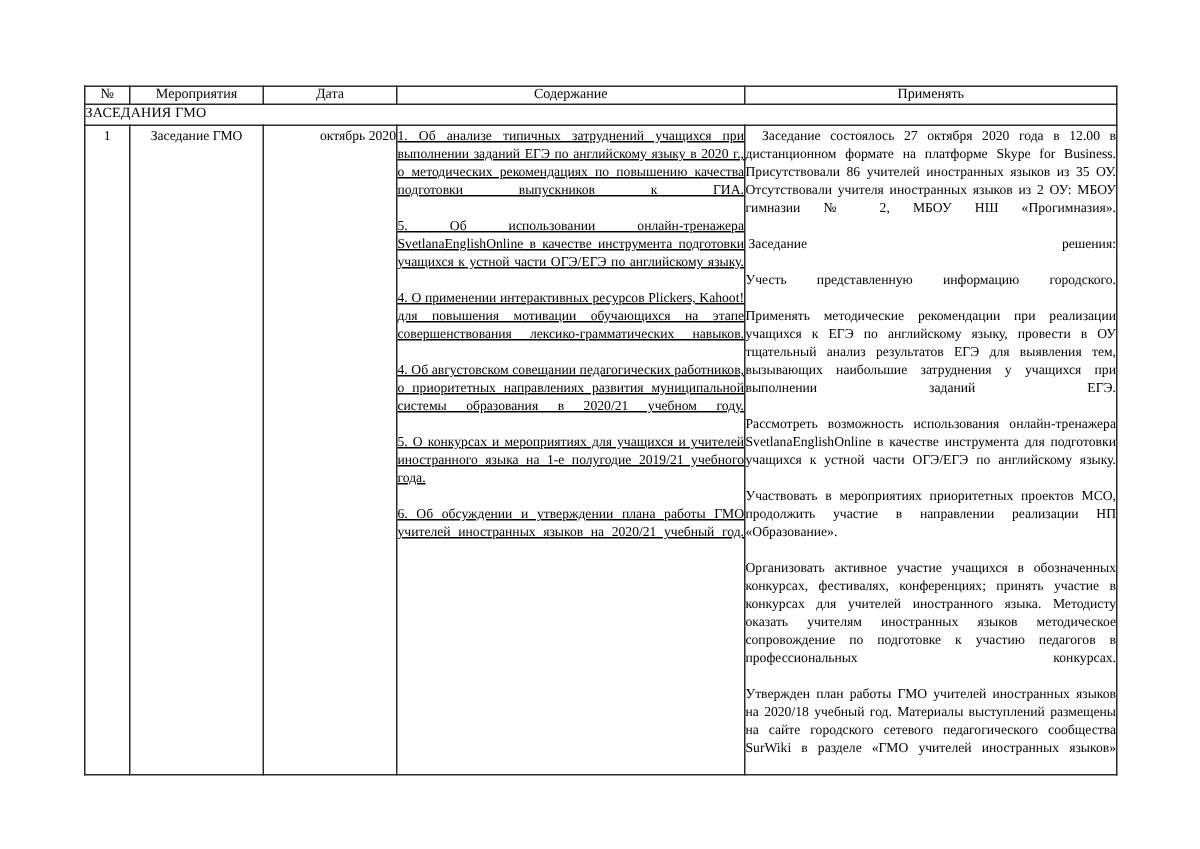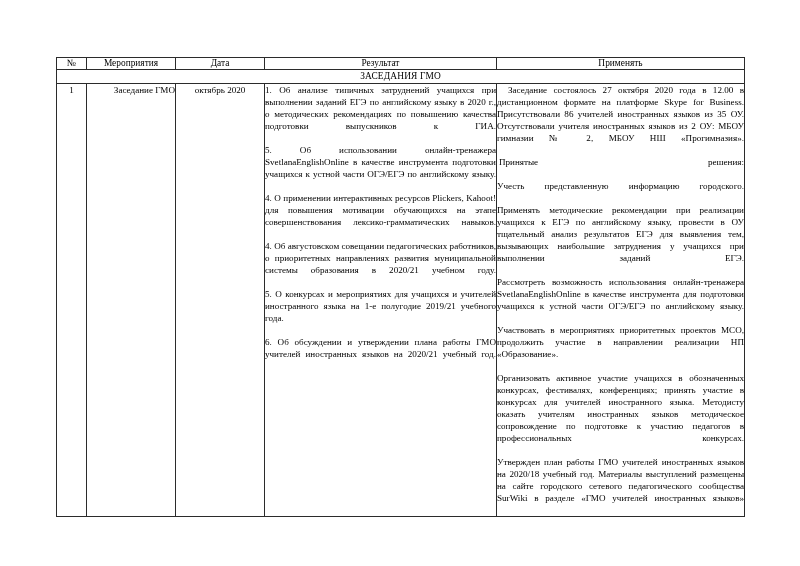--- a/index.html
+++ b/index.html
@@ -52,44 +52,44 @@
   
   .hdr-cell {
     text-align: center;
     padding: 3px 2px 4px 2px;
     font-size: 9.4px;
     line-height: 1.2;
   }
 
   
   .section-title {
-    text-align: center;
     font-weight: bold;
     padding: 4px 2px 5px 2px;
     font-size: 9.4px;
     letter-spacing: 0.15px;
   }
 
   
   .cell-num {
     text-align: center;
     padding: 4px 2px 2px 2px;
   }
   .cell-event {
-    text-align: right;
+    text-align: center;
     padding: 4px 3px 2px 3px;
   }
   .cell-date {
-    text-align: center;
+    text-align: right;
     padding: 4px 3px 2px 3px;
   }
   .cell-content {
     padding: 4px 4px 3px 5px;
     text-align: justify;
     text-justify: inter-word;
+    text-decoration: underline;
   }
   .cell-result {
     padding: 4px 5px 3px 5px;
     text-align: justify;
     text-justify: inter-word;
   }
 
   .cell-content p,
   .cell-result p {
     margin: 0;
@@ -125,21 +125,21 @@
       <col class="c-date">
       <col class="c-content">
       <col class="c-result">
     </colgroup>
 
     <thead>
       <tr>
         <th class="hdr-cell">№</th>
         <th class="hdr-cell">Мероприятия</th>
         <th class="hdr-cell">Дата</th>
-        <th class="hdr-cell">Результат</th>
+        <th class="hdr-cell">Содержание</th>
         <th class="hdr-cell">Применять</th>
       </tr>
     </thead>
 
     <tbody>
       <tr>
         <td class="section-title" colspan="5">ЗАСЕДАНИЯ ГМО</td>
       </tr>
 
       <tr>
@@ -153,21 +153,21 @@
           <p>1. Об анализе типичных затруднений учащихся при выполнении заданий ЕГЭ по английскому языку в 2020 г., о методических рекомендациях по повышению качества подготовки выпускников к ГИА.</p>
           <p>5. Об использовании онлайн-тренажера SvetlanaEnglishOnline в качестве инструмента подготовки учащихся к устной части ОГЭ/ЕГЭ по английскому языку.</p>
           <p>4. О применении интерактивных ресурсов Plickers, Kahoot! для повышения мотивации обучающихся на этапе совершенствования лексико-грамматических навыков.</p>
           <p>4. Об августовском совещании педагогических работников, о приоритетных направлениях развития муниципальной системы образования в 2020/21 учебном году.</p>
           <p>5. О конкурсах и мероприятиях для учащихся и учителей иностранного языка на 1-е полугодие 2019/21 учебного года.</p>
           <p>6. Об обсуждении и утверждении плана работы ГМО учителей иностранных языков на 2020/21 учебный год.</p>
         </td>
 
         <td class="cell-result">
           <p class="indent-first">Заседание состоялось 27 октября 2020 года в 12.00 в дистанционном формате на платформе Skype for Business. Присутствовали 86 учителей иностранных языков из 35 ОУ. Отсутствовали учителя иностранных языков из 2 ОУ: МБОУ гимназии № 2, МБОУ НШ «Прогимназия».</p>
-          <p class="lead-space">Принятые решения:</p>
+          <p class="lead-space">Заседание решения:</p>
           <p>Учесть представленную информацию городского.</p>
           <p>Применять методические рекомендации при реализации учащихся к ЕГЭ по английскому языку, провести в ОУ тщательный анализ результатов ЕГЭ для выявления тем, вызывающих наибольшие затруднения у учащихся при выполнении заданий ЕГЭ.</p>
           <p>Рассмотреть возможность использования онлайн-тренажера SvetlanaEnglishOnline в качестве инструмента для подготовки учащихся к устной части ОГЭ/ЕГЭ по английскому языку.</p>
           <p>Участвовать в мероприятиях приоритетных проектов МСО, продолжить участие в направлении реализации НП «Образование».</p>
           <p>Организовать активное участие учащихся в обозначенных конкурсах, фестивалях, конференциях; принять участие в конкурсах для учителей иностранного языка. Методисту оказать учителям иностранных языков методическое сопровождение по подготовке к участию педагогов в профессиональных конкурсах.</p>
           <p>Утвержден план работы ГМО учителей иностранных языков на 2020/18 учебный год. Материалы выступлений размещены на сайте городского сетевого педагогического сообщества SurWiki в разделе «ГМО учителей иностранных языков»</p>
         </td>
       </tr>
     </tbody>
   </table>

